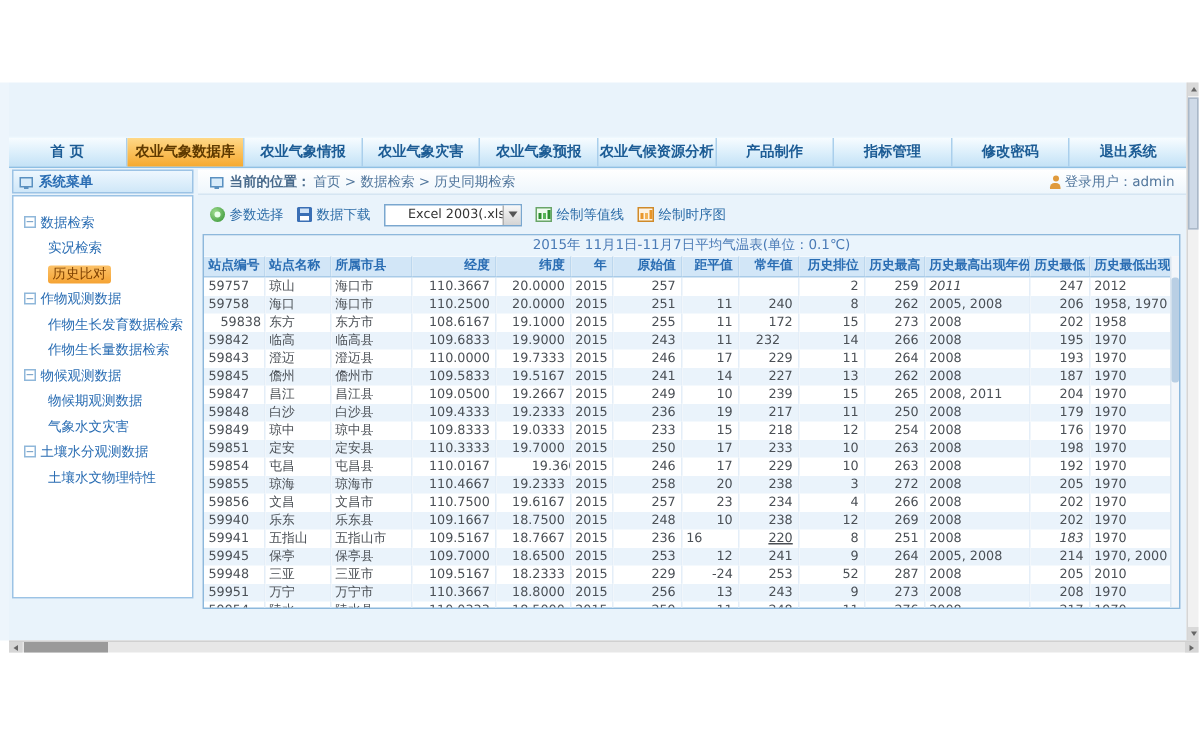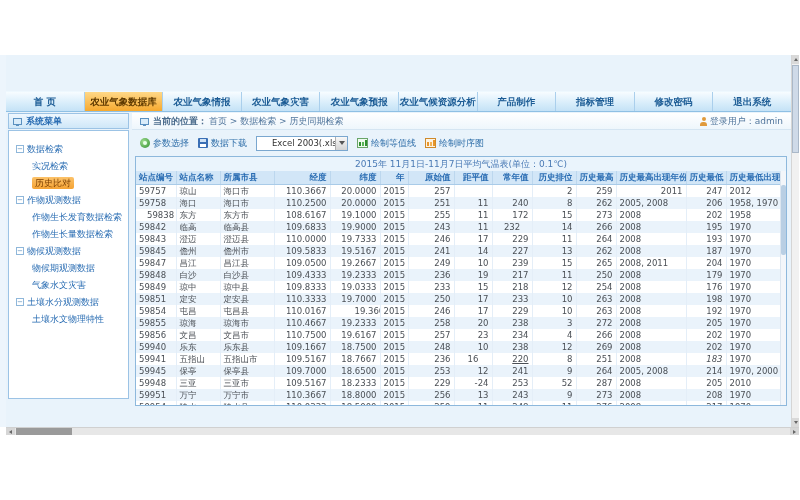--- a/index.html
+++ b/index.html
@@ -260,21 +260,21 @@
                 <td style="text-align: left;">琼山</td>
                 <td style="text-align: left;">海口市</td>
                 <td style="text-align: right;">110.3667</td>
                 <td style="text-align: right;">20.0000</td>
                 <td style="text-align: right;">2015</td>
                 <td style="text-align: right;">257</td>
                 <td style="text-align: right;"></td>
                 <td style="text-align: right;"></td>
                 <td style="text-align: right;">2</td>
                 <td style="text-align: right;">259</td>
-                <td style="text-align: right;">2011</td>
+                <td style="text-align: left; font-style: italic;">2011</td>
                 <td style="text-align: right;">247</td>
                 <td style="text-align: left;">2012</td>
               </tr>
               <tr class="alt">
                 <td style="text-align: left;">59758</td>
                 <td style="text-align: left;">海口</td>
                 <td style="text-align: left;">海口市</td>
                 <td style="text-align: right;">110.2500</td>
                 <td style="text-align: right;">20.0000</td>
                 <td style="text-align: right;">2015</td>
@@ -480,21 +480,21 @@
                 <td style="text-align: left;">1970</td>
               </tr>
               <tr class="">
                 <td style="text-align: left;">59941</td>
                 <td style="text-align: left;">五指山</td>
                 <td style="text-align: left;">五指山市</td>
                 <td style="text-align: right;">109.5167</td>
                 <td style="text-align: right;">18.7667</td>
                 <td style="text-align: right;">2015</td>
                 <td style="text-align: right;">236</td>
-                <td style="text-align: center;">16</td>
+                <td style="text-align: left;">16</td>
                 <td style="text-align: right; text-decoration: underline;">220</td>
                 <td style="text-align: right;">8</td>
                 <td style="text-align: right;">251</td>
                 <td style="text-align: left;">2008</td>
                 <td style="text-align: right; font-style: italic;">183</td>
                 <td style="text-align: left;">1970</td>
               </tr>
               <tr class="alt">
                 <td style="text-align: left;">59945</td>
                 <td style="text-align: left;">保亭</td>

